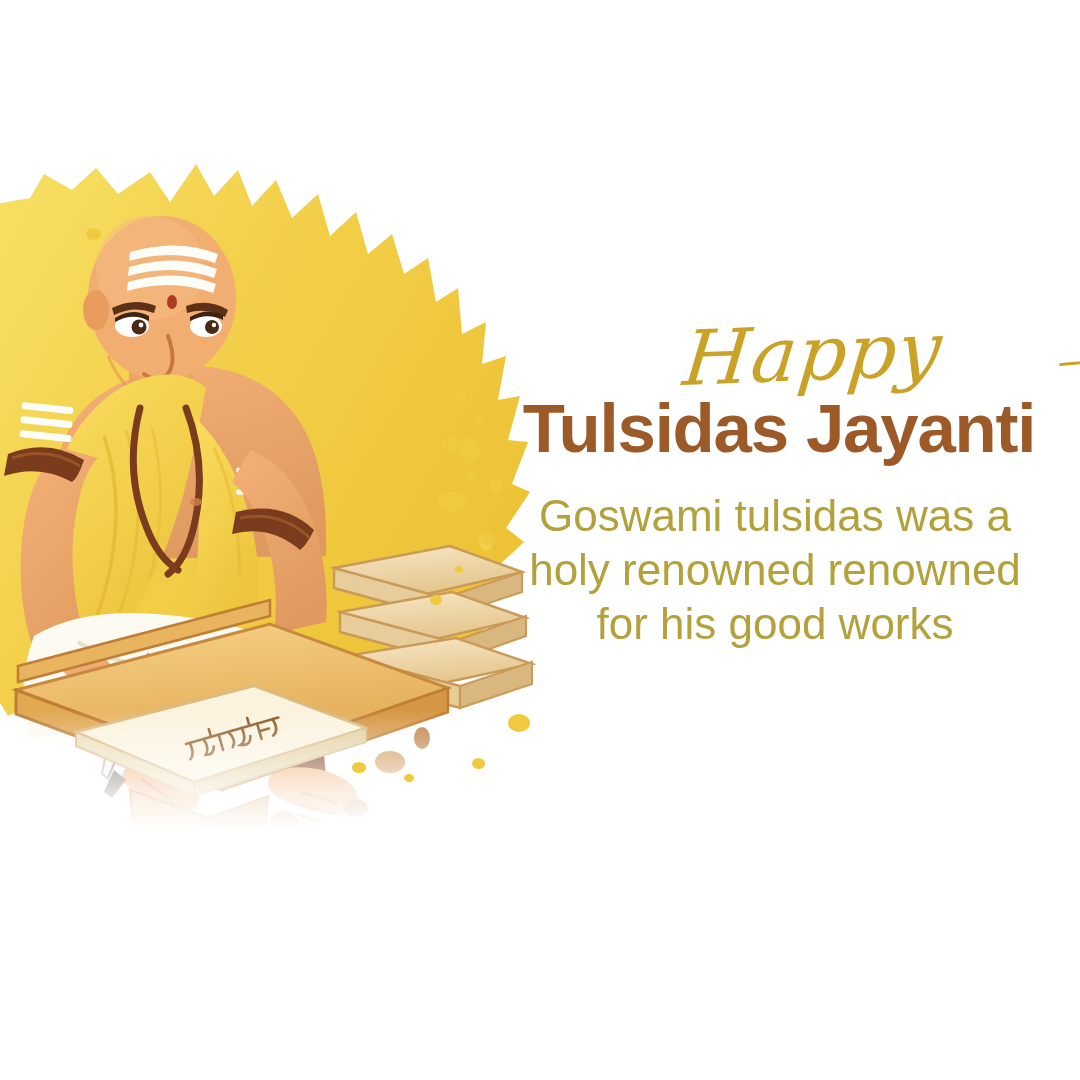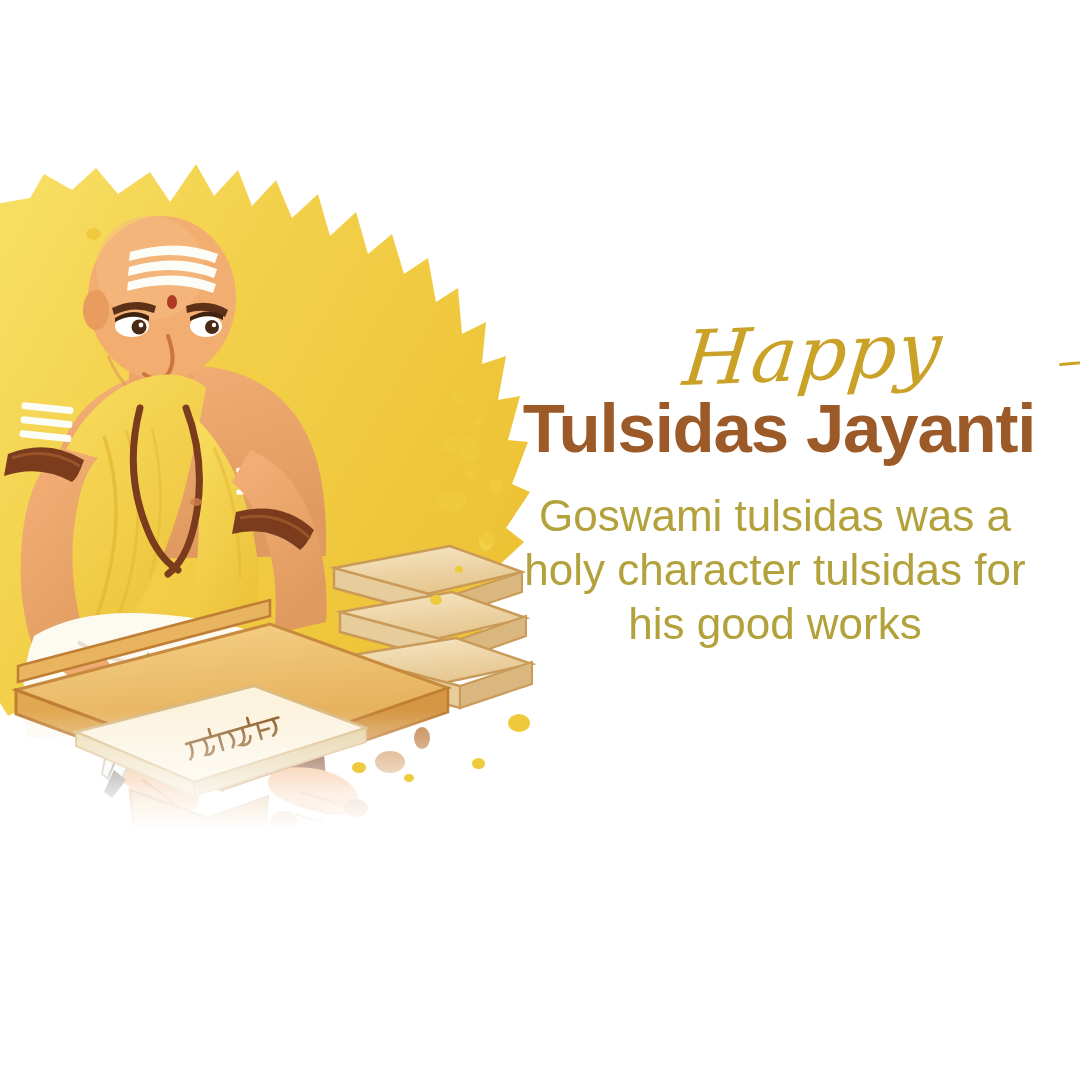--- a/index.html
+++ b/index.html
@@ -348,21 +348,21 @@
       <rect x="0" y="560" width="560" height="120" fill="url(#fadeBottom)"></rect>
     </svg>
   </div>
 
   <div id="text-block">
 
     <div id="happy-script">Happy</div>
 
     <h1 id="main-title">Tulsidas Jayanti</h1>
 
-    <p id="description">Goswami tulsidas was a holy character tulsidas for his good works</p>
+    <p id="description">Goswami tulsidas was a holy renowned renowned for his good works</p>
   </div>
 
   <div id="splatter-layer">
       <span class="splat-dot" style="left: 452px; top: 392px; width: 14px; height: 11px; background: rgb(240, 202, 62);"></span>
       <span class="splat-dot" style="left: 474px; top: 418px; width: 9px; height: 7px; background: rgb(240, 202, 62);"></span>
       <span class="splat-dot" style="left: 441px; top: 437px; width: 20px; height: 16px; background: rgb(240, 202, 62);"></span>
       <span class="splat-dot" style="left: 466px; top: 470px; width: 11px; height: 9px; background: rgb(240, 202, 62);"></span>
       <span class="splat-dot" style="left: 436px; top: 500px; width: 7px; height: 6px; background: rgb(240, 202, 62);"></span>
       <span class="splat-dot" style="left: 480px; top: 532px; width: 16px; height: 13px; background: rgb(240, 202, 62);"></span>
       <span class="splat-dot" style="left: 455px; top: 566px; width: 8px; height: 7px; background: rgb(240, 202, 62);"></span>

